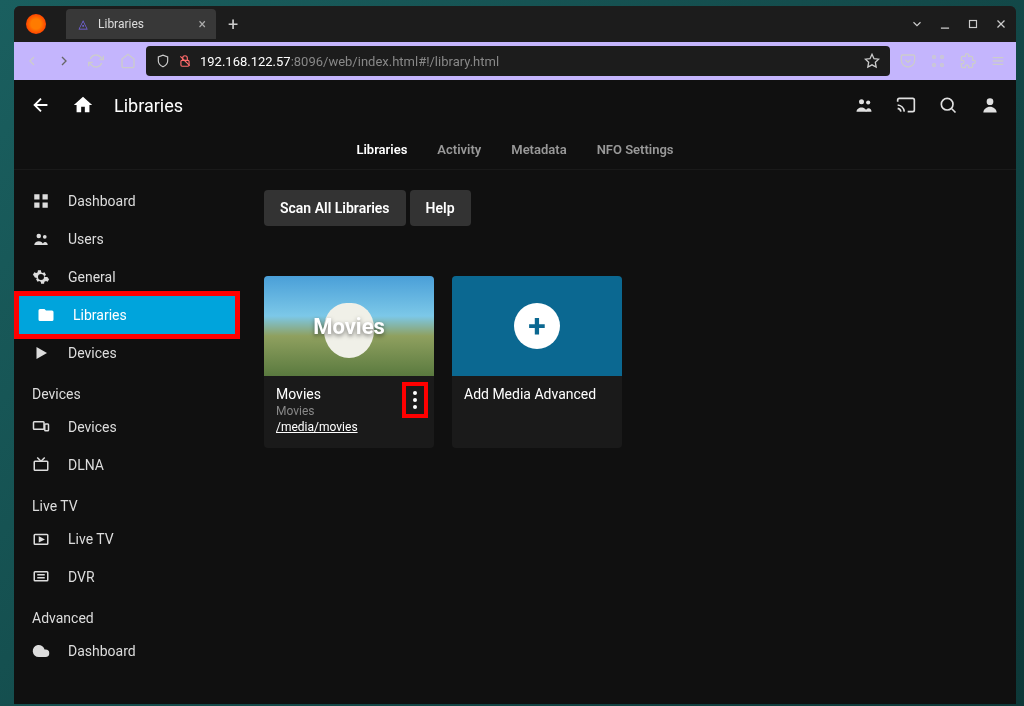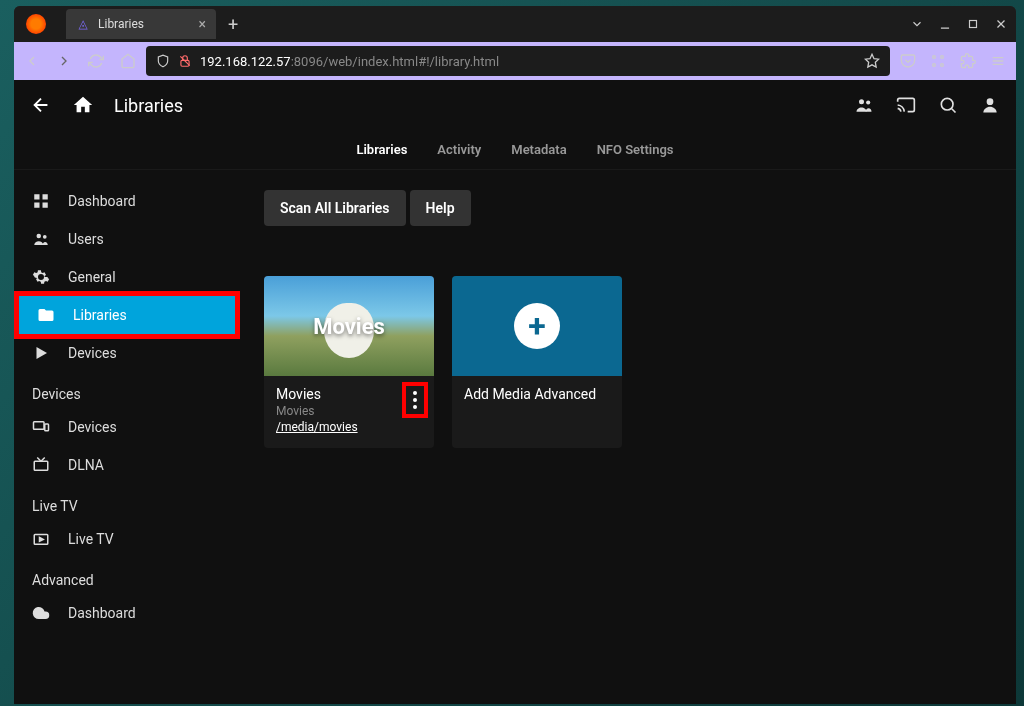--- a/index.html
+++ b/index.html
@@ -246,20 +246,28 @@
         </div>
 
         <div class="sb-group">Live TV</div>
         <div class="sb-item">
           <svg viewBox="0 0 24 24" fill="none" stroke="currentColor" stroke-width="2">
               <rect x="3" y="6" width="18" height="13" rx="1"></rect>
               <polygon points="10 10 15 12.5 10 15" fill="currentColor"></polygon>
             </svg>
           <span>Live TV</span>
         </div>
+        <div class="sb-item">
+          <svg viewBox="0 0 24 24" fill="none" stroke="currentColor" stroke-width="2">
+              <rect x="3" y="5" width="18" height="12" rx="1"></rect>
+              <line x1="7" y1="9" x2="17" y2="9"></line>
+              <line x1="7" y1="13" x2="17" y2="13"></line>
+            </svg>
+          <span>DVR</span>
+        </div>
 
         <div class="sb-group">Advanced</div>
         <div class="sb-item">
           <svg viewBox="0 0 24 24" fill="currentColor">
               <path d="M18 10h-1.26A8 8 0 109 20h9a5 5 0 000-10z"></path>
             </svg>
           <span>Dashboard</span>
         </div>
 
       </div>

